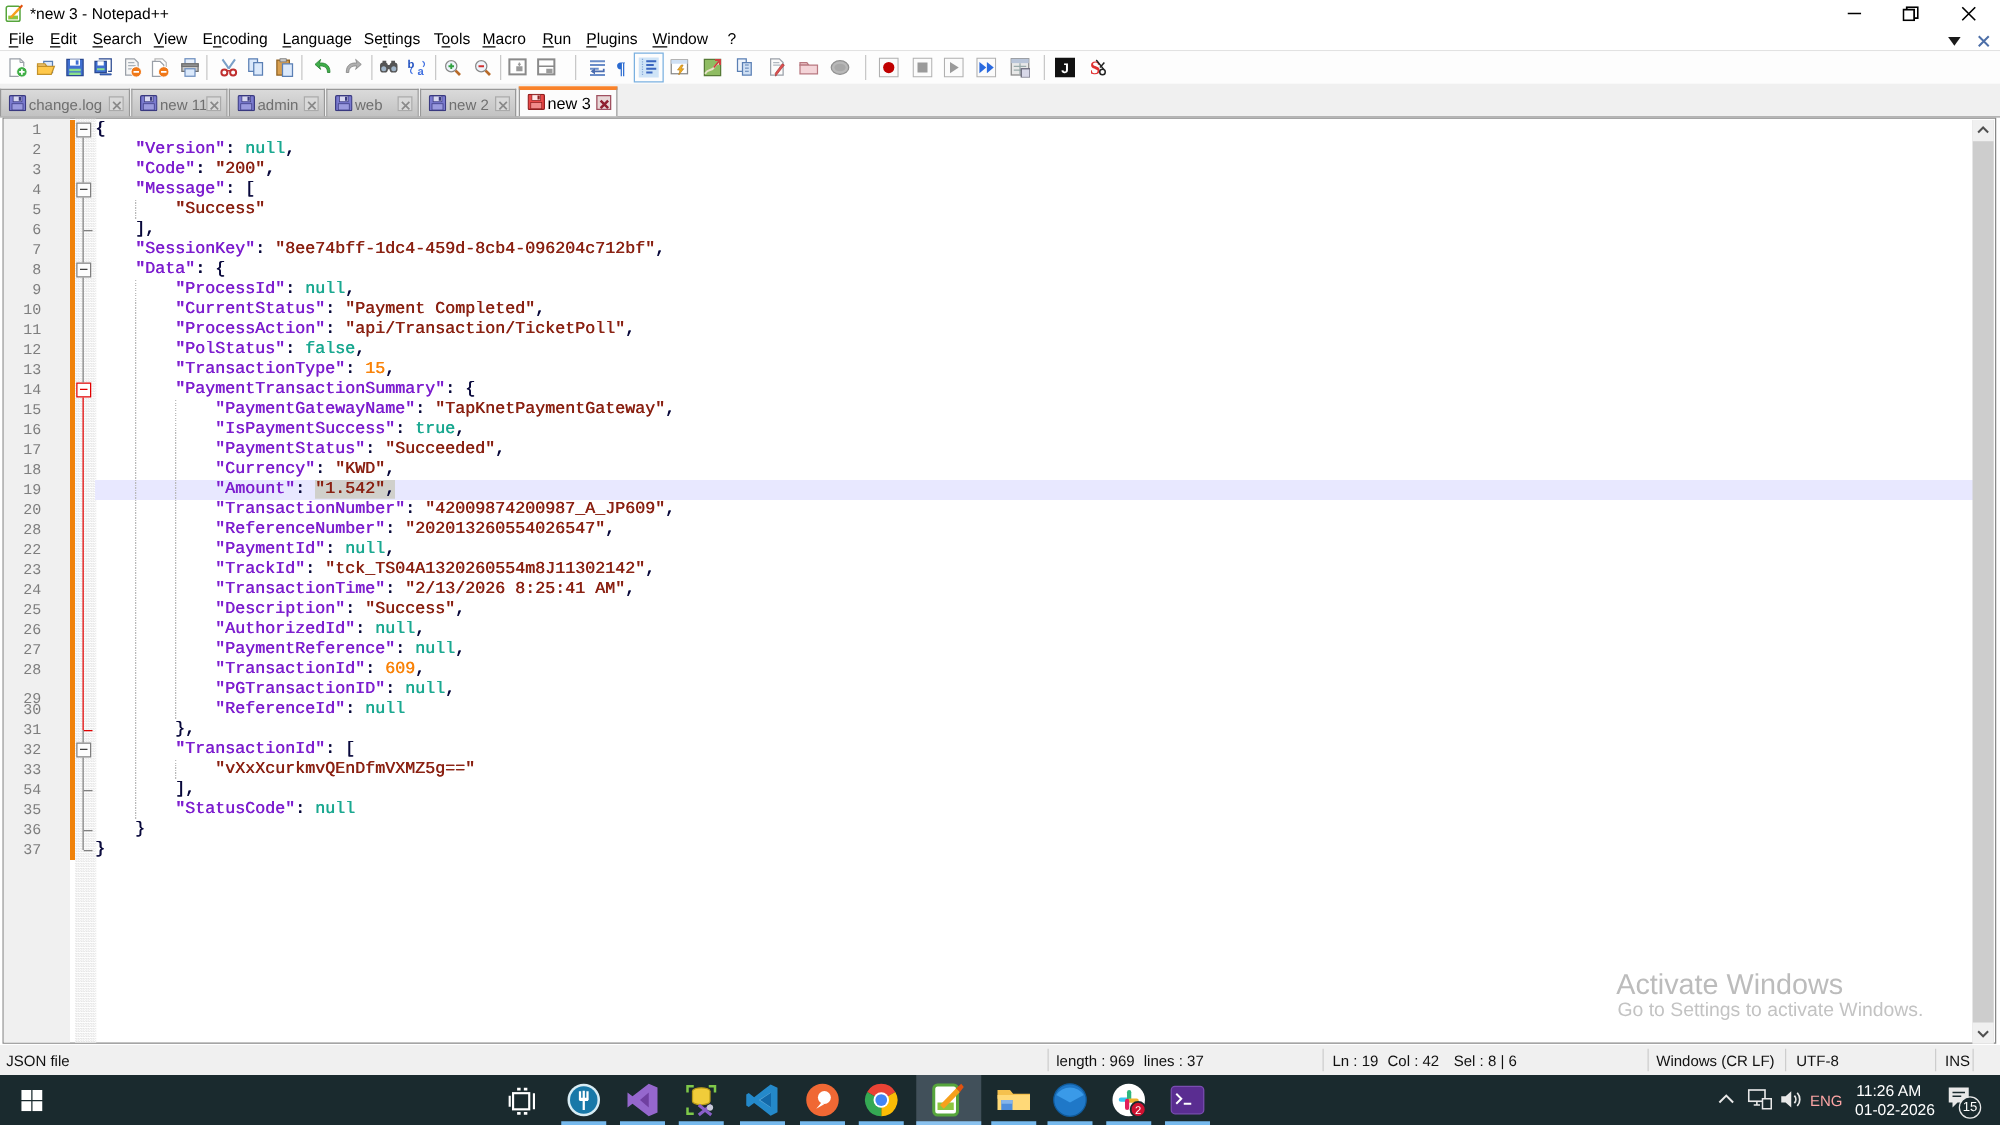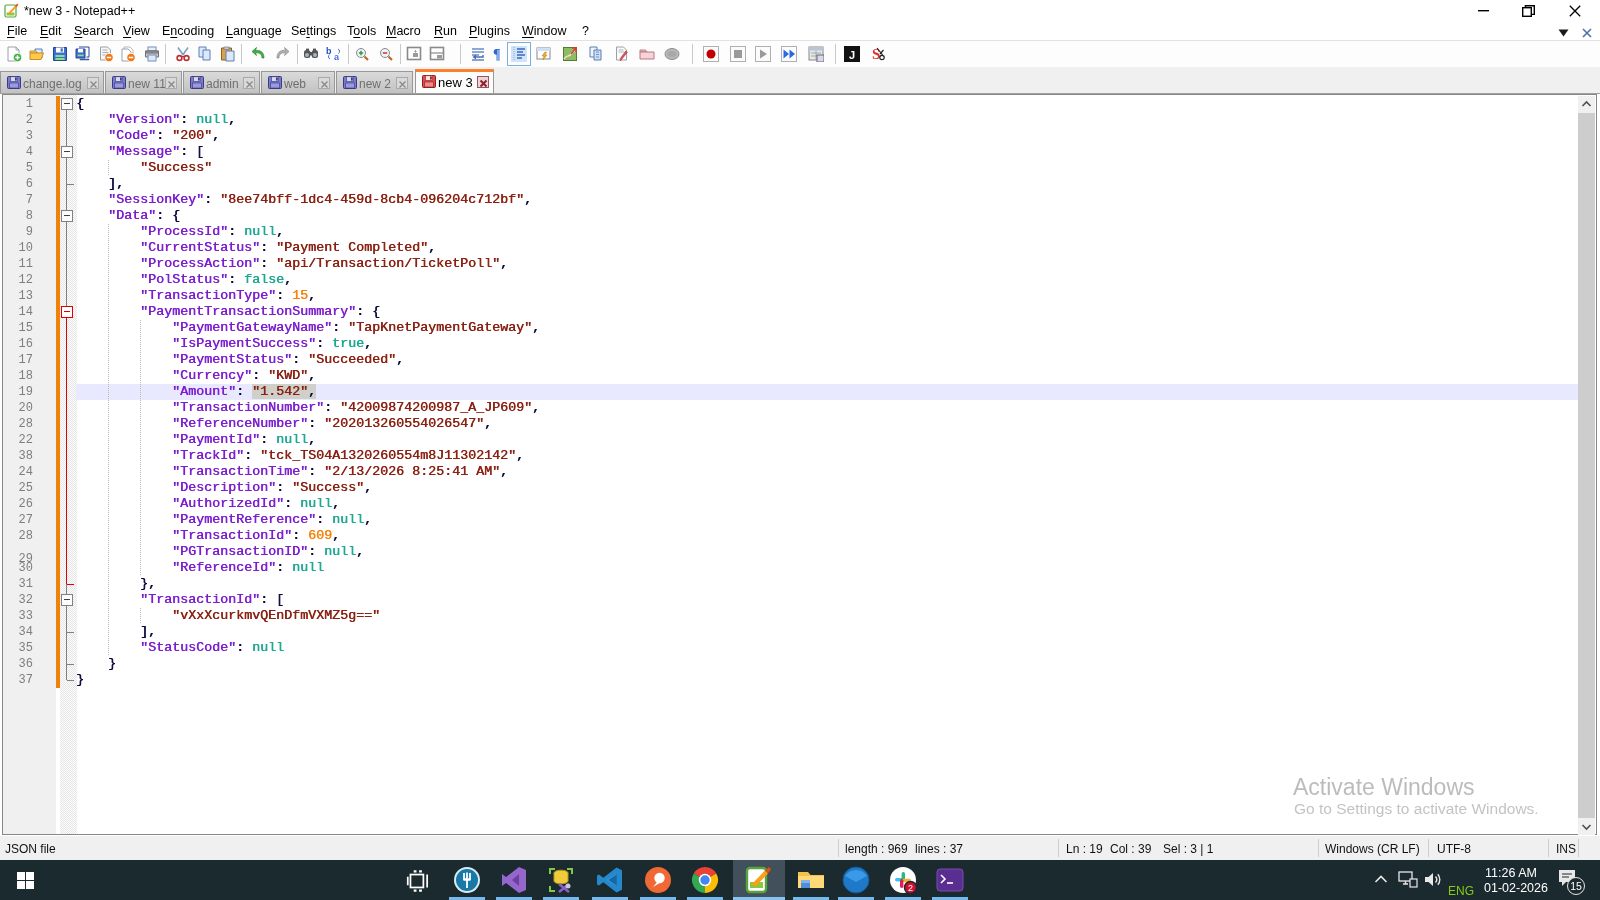--- a/index.html
+++ b/index.html
@@ -384,32 +384,32 @@
       <div class="ln" style="top:193px;left:0">13</div>
       <div class="ln" style="top:209px;left:0">14</div>
       <div class="ln" style="top:225px;left:0">15</div>
       <div class="ln" style="top:241px;left:0">16</div>
       <div class="ln" style="top:257px;left:0">17</div>
       <div class="ln" style="top:273px;left:0">18</div>
       <div class="ln" style="top:289px;left:0">19</div>
       <div class="ln" style="top:305px;left:0">20</div>
       <div class="ln" style="top:321px;left:0">28</div>
       <div class="ln" style="top:337px;left:0">22</div>
-      <div class="ln" style="top:353px;left:0">38</div>
+      <div class="ln" style="top:353px;left:0">23</div>
       <div class="ln" style="top:369px;left:0">24</div>
       <div class="ln" style="top:385px;left:0">25</div>
       <div class="ln" style="top:401px;left:0">26</div>
       <div class="ln" style="top:417px;left:0">27</div>
       <div class="ln" style="top:433px;left:0">28</div>
       <div class="ln" style="top:456px;left:0">29</div>
       <div class="ln" style="top:465px;left:0">30</div>
       <div class="ln" style="top:481px;left:0">31</div>
       <div class="ln" style="top:497px;left:0">32</div>
       <div class="ln" style="top:513px;left:0">33</div>
-      <div class="ln" style="top:529px;left:0">34</div>
+      <div class="ln" style="top:529px;left:0">54</div>
       <div class="ln" style="top:545px;left:0">35</div>
       <div class="ln" style="top:561px;left:0">36</div>
       <div class="ln" style="top:577px;left:0">37</div>
     </div>
   <div id="changebar"></div>
   <div id="foldmargin"></div>
   <div id="hl-line"></div>
   <div id="guides">
       <div class="guide" style="left:105px;top:65px;height:16px"></div>
       <div class="guide" style="left:105px;top:129px;height:432px"></div>
@@ -480,22 +480,22 @@
     <div class="sbtn" style="bottom:0"><svg width="17" height="17" viewBox="0 0 17 17">
           <path d="M4.5 7 L8.5 11 L12.5 7" fill="none" stroke="#505050" stroke-width="1.6"></path>
         </svg></div>
   </div>
 </div>
 <div id="statusbar">
   <span style="left:5px">JSON file</span>
   <span style="left:845px">length : 969</span>
   <span style="left:915px">lines : 37</span>
   <span style="left:1066px">Ln : 19</span>
-  <span style="left:1110px">Col : 39</span>
-  <span style="left:1163px">Sel : 3 | 1</span>
+  <span style="left:1110px">Col : 42</span>
+  <span style="left:1163px">Sel : 8 | 6</span>
   <span style="left:1325px">Windows (CR LF)</span>
   <span style="left:1437px">UTF-8</span>
   <span style="left:1556px">INS</span>
   <div class="ssep" style="left:838px"></div>
   <div class="ssep" style="left:1058px"></div>
   <div class="ssep" style="left:1318px"></div>
   <div class="ssep" style="left:1428px"></div>
   <div class="ssep" style="left:1548px"></div>
   <div class="ssep" style="left:1578px"></div>
 </div>
@@ -594,21 +594,21 @@
     </svg>
   <svg class="abs" style="left:1398px;top:11px" width="20" height="17" viewBox="0 0 20 17">
     <rect x="1" y="1" width="13" height="9" fill="none" stroke="#e8e8e8" stroke-width="1.3"></rect>
     <path d="M5 13 h5 M7.5 10 v3" stroke="#e8e8e8" stroke-width="1.3"></path>
     <rect x="12" y="8" width="7" height="8" fill="#1a2a2e" stroke="#e8e8e8" stroke-width="1.2"></rect>
   </svg>
   <svg class="abs" style="left:1424px;top:11px" width="19" height="17" viewBox="0 0 19 17">
     <path d="M1 6 h3.5 L9 2 V15 L4.5 11 H1 Z" fill="#e8e8e8"></path>
     <path d="M11.5 5.5 a4.5 4.5 0 0 1 0 6 M13.8 3.2 a8 8 0 0 1 0 10.6" fill="none" stroke="#e8e8e8" stroke-width="1.4"></path>
   </svg>
-  <span class="abs" style="left:1448px;top:24px;color:#84cc16;font-size:12px">ENG</span>
+  <span class="abs" style="left:1448px;top:14px;color:#fca5a5;font-size:12px">ENG</span>
   <span class="abs" style="left:1476px;top:6px;color:#fff;font-size:12.5px;width:70px;text-align:center">11:26 AM</span>
   <span class="abs" style="left:1476px;top:21px;color:#fff;font-size:12.5px;width:80px;text-align:center">01-02-2026</span>
   <svg class="abs" style="left:1557px;top:9px" width="20" height="18" viewBox="0 0 20 18">
       <path d="M2 1 h16 v12 h-9 l-4 4 v-4 h-3 z" fill="#e8e8e8"></path>
       <path d="M5 5 h10 M5 8 h7" stroke="#1a2a2e" stroke-width="1.2"></path>
     </svg>
   <span class="abs" style="left:1567px;top:17px;width:18px;height:18px;border:1.4px solid #e8e8e8;border-radius:50%;color:#fff;font-size:10.5px;text-align:center;line-height:16px;background:#1a2a2e">15</span>
 </div>
 
 </body></html>

